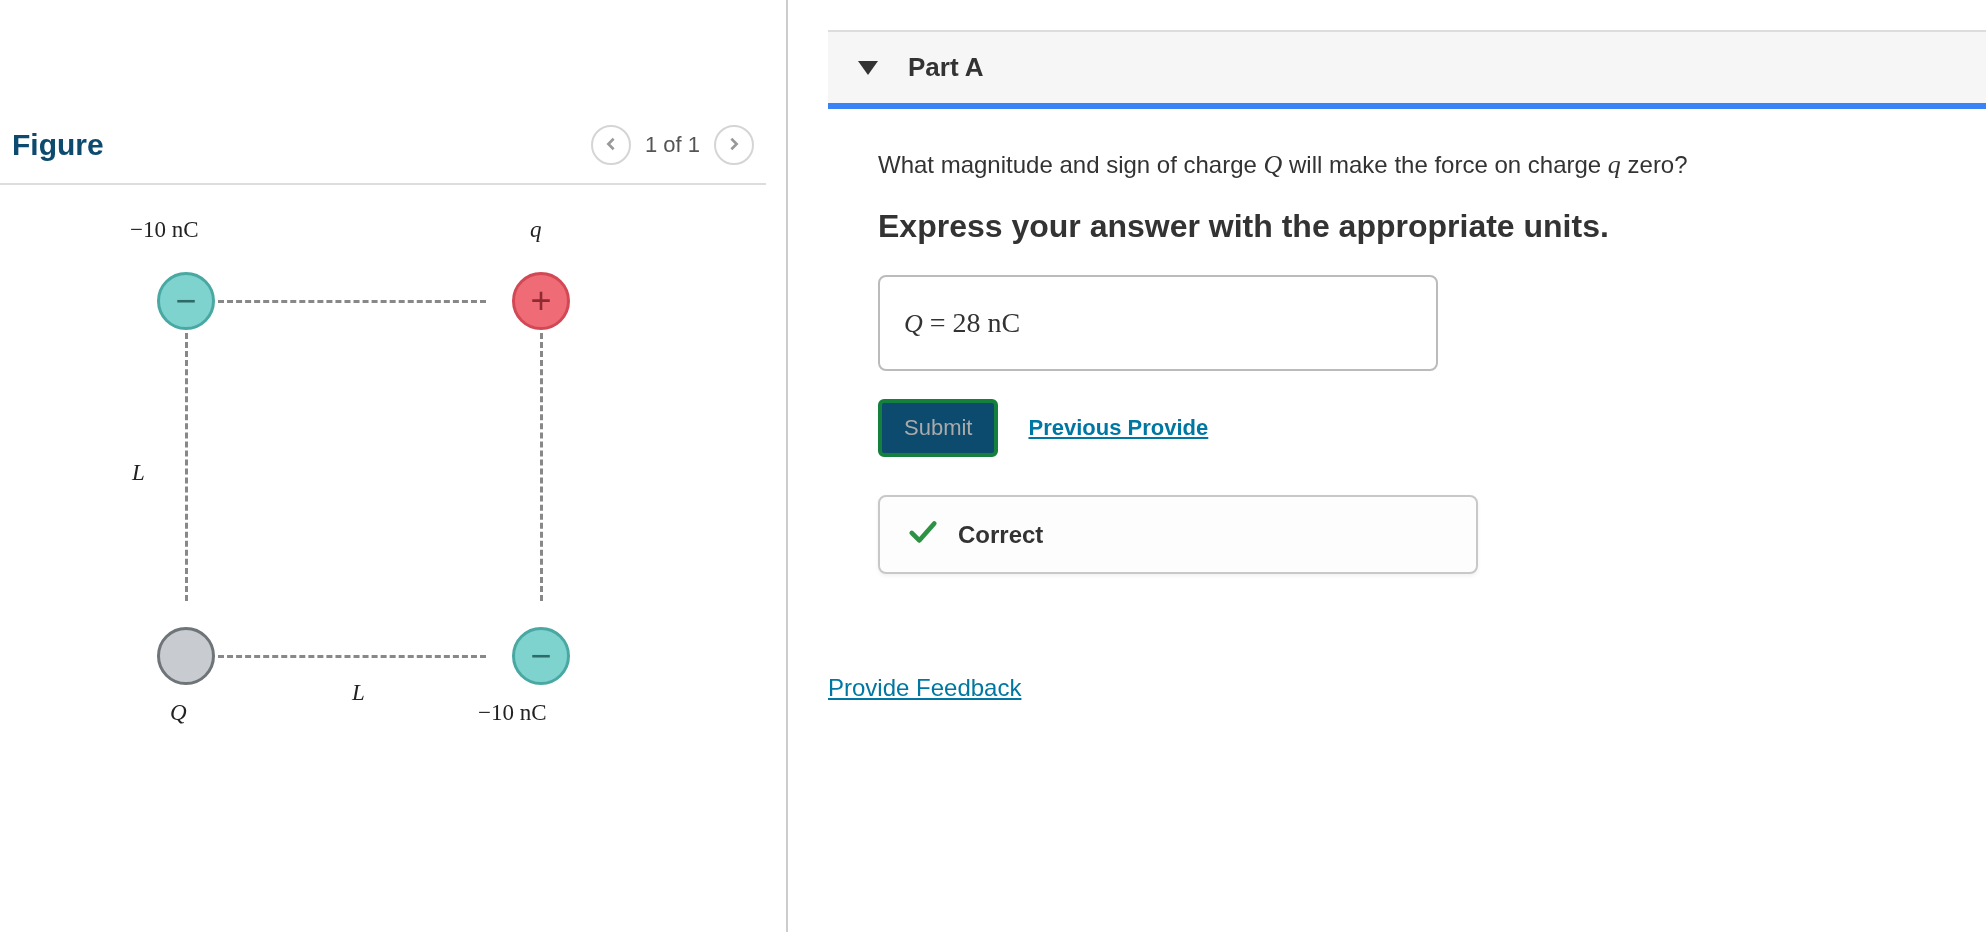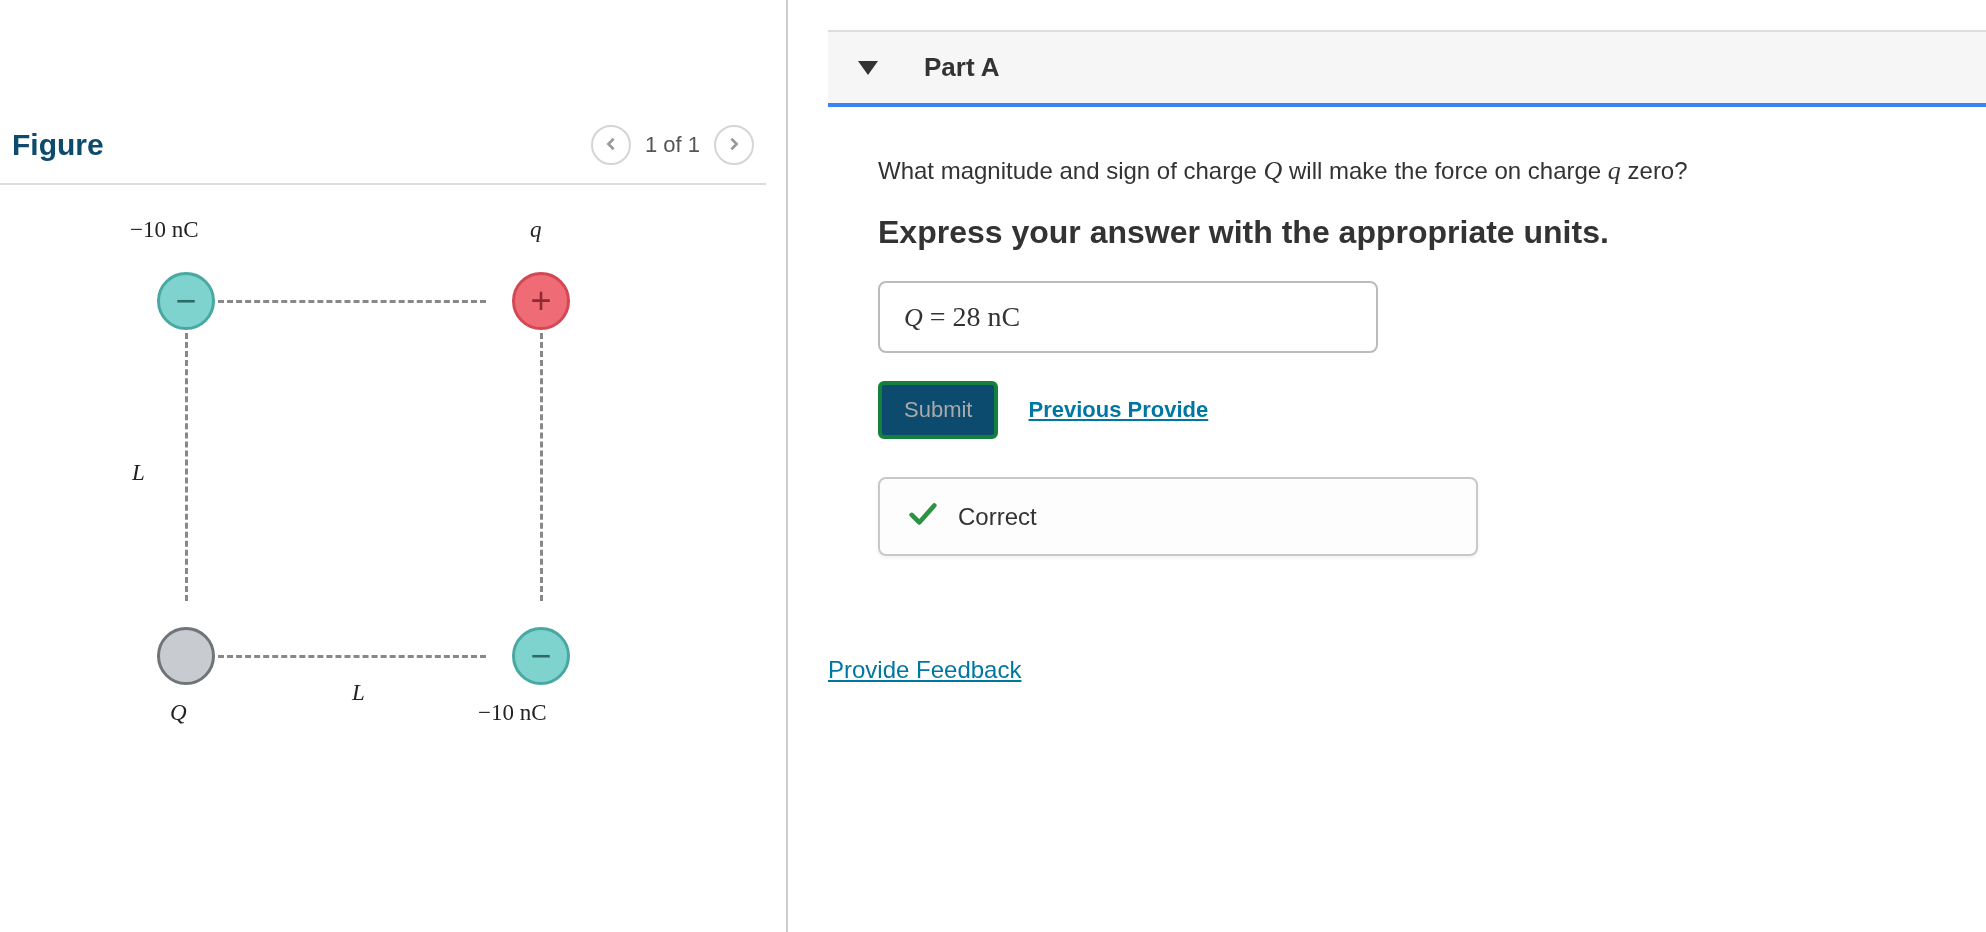--- a/index.html
+++ b/index.html
@@ -116,56 +116,55 @@
     }
     .dashed-v {
       position: absolute;
       border-left: 3px dashed #888;
       width: 0;
     }
     
     .part-header {
       background: #f6f6f6;
       border-top: 2px solid #ddd;
-      border-bottom: 4px solid #3b82f6;
+      border-bottom: 6px solid #3b82f6;
       padding: 20px 30px;
       display: flex;
       align-items: center;
-      gap: 46px;
+      gap: 30px;
       margin-top: 30px;
     }
     .part-header .caret {
       width: 0; height: 0;
       border-left: 10px solid transparent;
       border-right: 10px solid transparent;
       border-top: 14px solid #333;
     }
     .part-title {
       font-size: 26px;
       font-weight: bold;
     }
     .question-body {
       padding: 36px 30px 0 50px;
-      margin-top: 8px;
     }
     .question-text {
       font-size: 24px;
       color: #333;
       line-height: 1.5;
     }
     .instruction {
       font-weight: bold;
       font-size: 32px;
       margin-top: 24px;
     }
     .answer-box {
       border: 2px solid #bbb;
       border-radius: 8px;
-      padding: 18px 24px;
-      width: 500px;
+      padding: 30px 24px;
+      width: 560px;
       margin-top: 30px;
       font-family: "Times New Roman", serif;
       font-size: 28px;
       color: #333;
     }
     .button-row {
       display: flex;
       align-items: center;
       gap: 30px;
       margin-top: 28px;
@@ -202,21 +201,21 @@
     .checkmark svg {
       width: 30px;
       height: 30px;
       stroke: #2e9245;
       stroke-width: 5;
       fill: none;
       stroke-linecap: round;
       stroke-linejoin: round;
     }
     .correct-text {
-      font-weight: normal;
+      font-weight: bold;
       font-size: 24px;
     }
     .feedback-link {
       display: inline-block;
       margin: 100px 0 0 0;
       color: #0077a3;
       text-decoration: underline;
       font-size: 24px;
       cursor: pointer;
       text-align: right;

